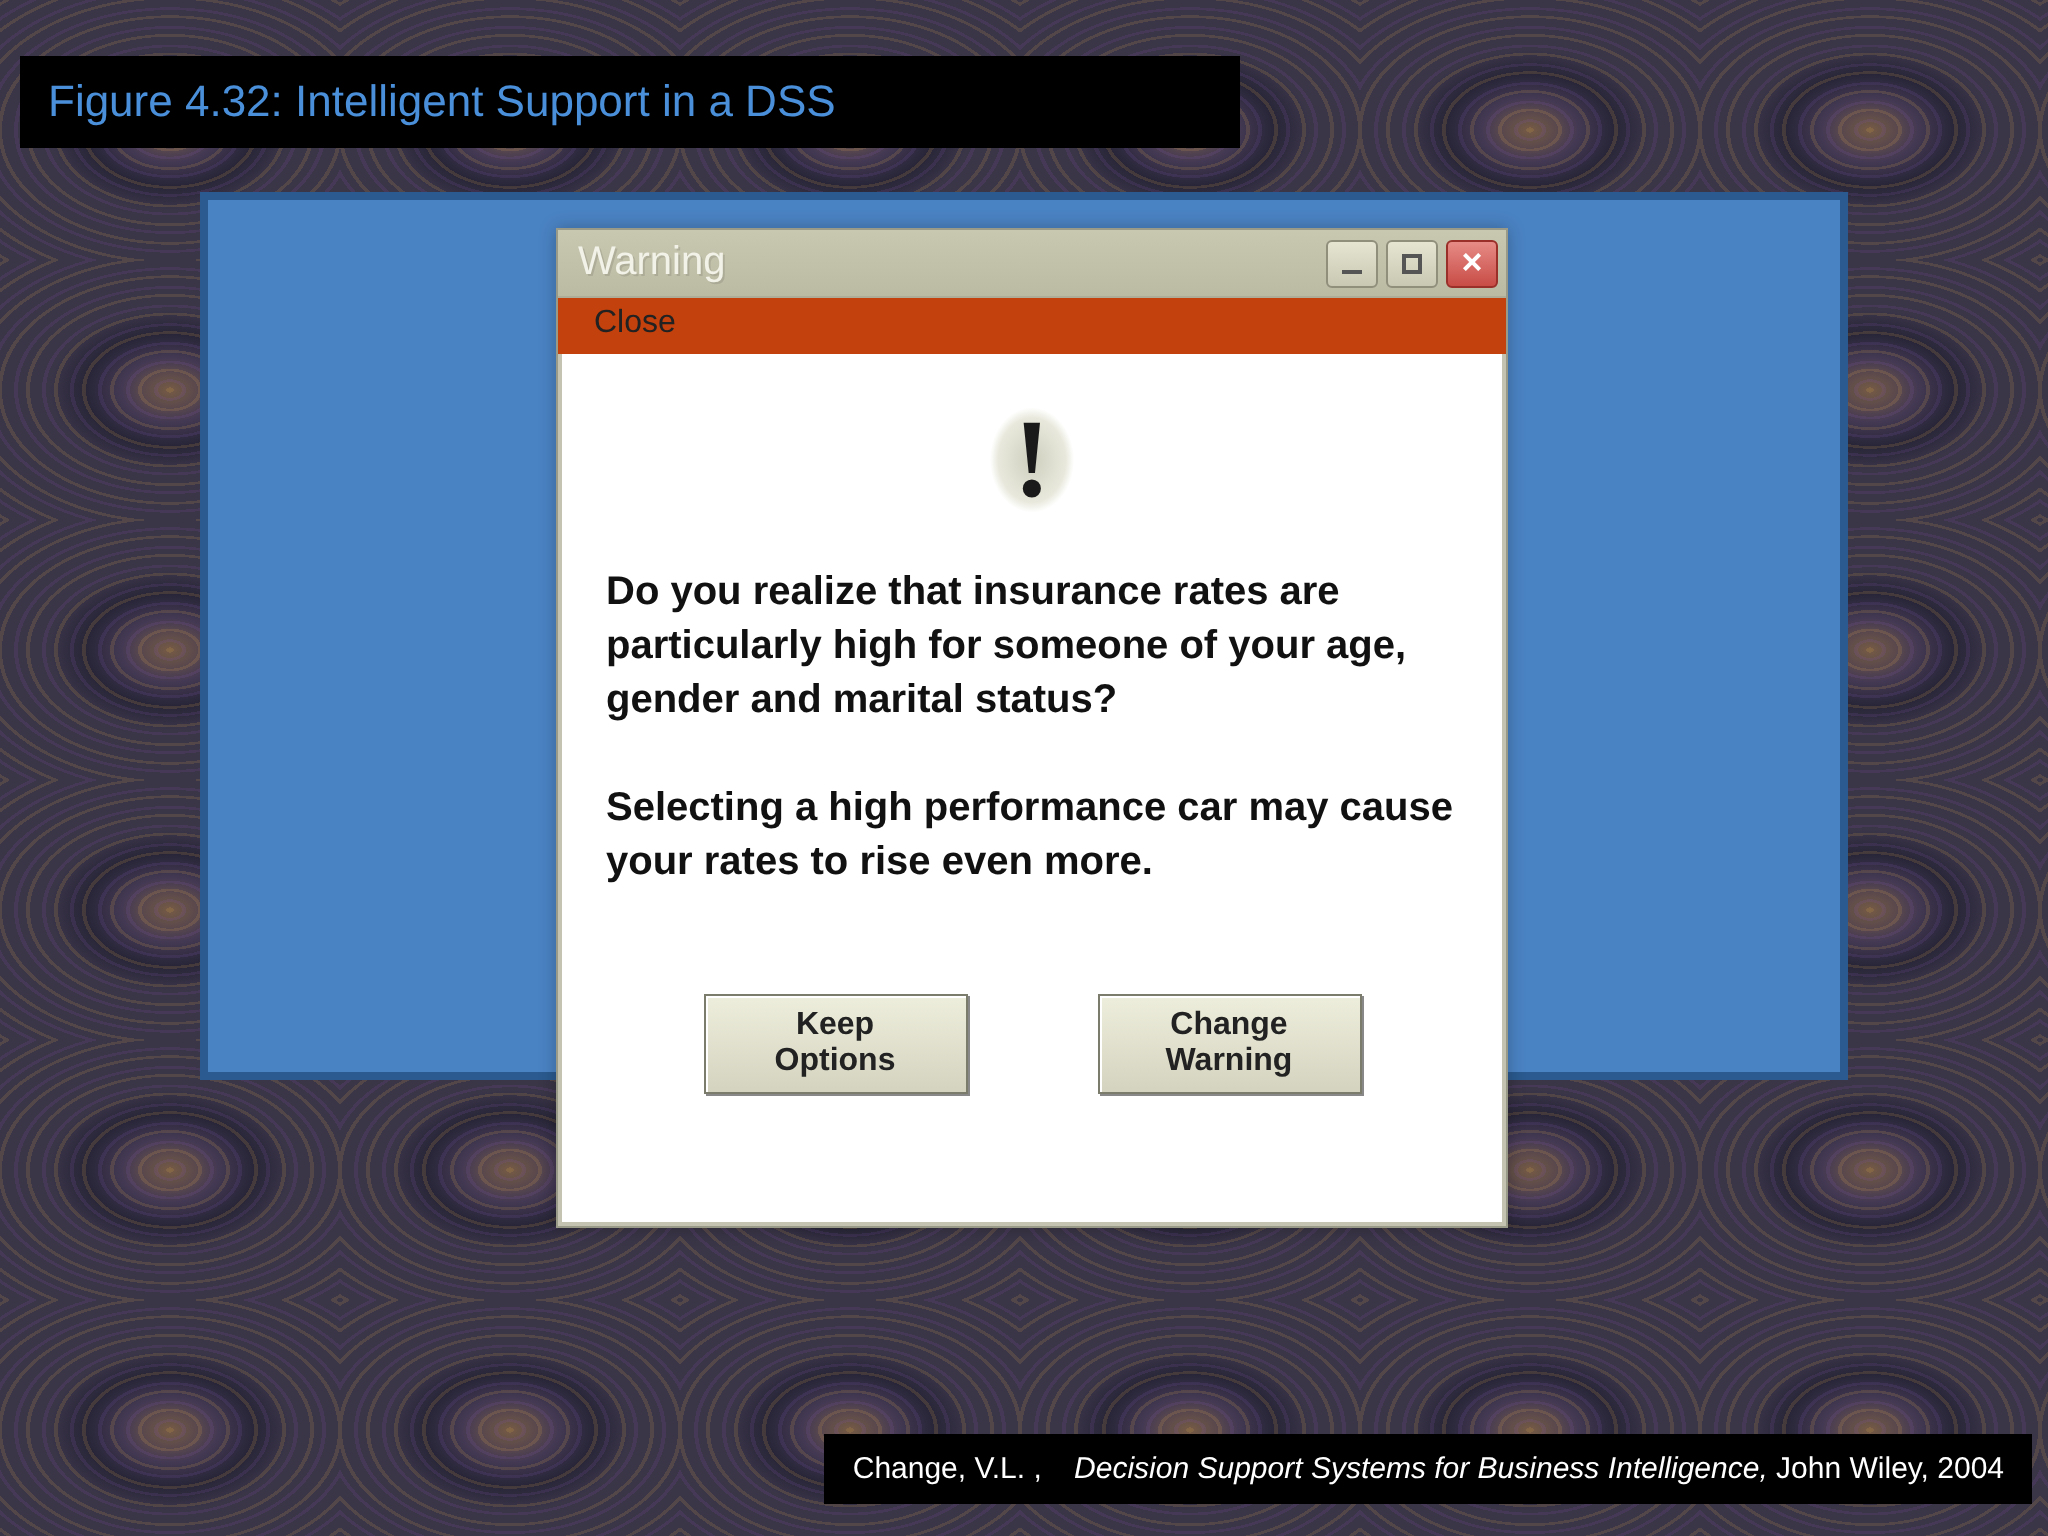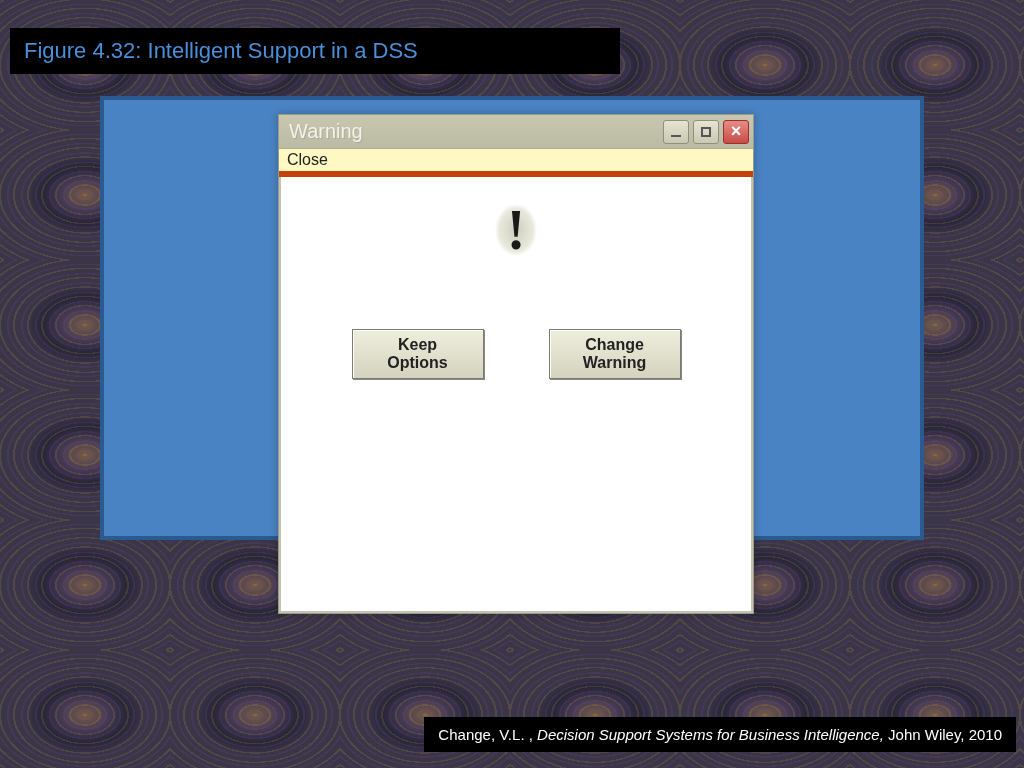--- a/index.html
+++ b/index.html
@@ -80,23 +80,24 @@
     background: linear-gradient(to bottom, #e78b86, #c84c46);
     border: 1px solid #9a2e28;
     color: #fff;
   }
   .wc-min-glyph { width: 10px; height: 2px; background:#555; margin-top:8px; }
   .wc-max-glyph { width: 10px; height: 10px; border: 2px solid #555; }
   .wc-x-glyph { font-size: 18px; font-weight: bold; color:#fff; }
 
   .menubar {
     height: 28px;
-    background: #fef9c3;
-    border-bottom: 6px solid #c2410c;
+    background: #c2410c;
+    border-bottom: 3px solid #c2410c;
     display: flex; align-items: center;
+    padding-left: 10px;
   }
   .menu-item {
     font-size: 16px; color: #222;
     padding: 2px 8px;
   }
 
   .content {
     background: #fff;
     border: 2px solid #c4c3b1;
     border-top: none;
@@ -147,21 +148,21 @@
   }
 
   .citation {
     position: absolute;
     right: 8px; bottom: 16px;
     background: #000;
     color: #fff;
     font-size: 15px;
     padding: 9px 14px;
   }
-  .citation .ital { font-style: italic; }
+  .citation .ital { font-style: italic; margin-left: 12px; }
 </style>
 </head>
 <body>
 
 <div class="bg"></div>
 
 <div class="figure-label">Figure 4.32:  Intelligent Support in a DSS</div>
 
 <div class="slide-frame">
 
@@ -182,26 +183,29 @@
     </div>
 
     <div class="menubar">
       <span class="menu-item">Close</span>
     </div>
 
     <div class="content">
       <div class="exclaim-wrap">
         <span class="exclaim">!</span>
       </div>
+      <div class="msg">Do you realize that insurance rates are particularly high for someone of your age, gender and marital status?
+
+Selecting a high performance car may cause your rates to rise even more.</div>
       <div class="btn-row">
         <div class="dlg-btn">Keep
 Options</div>
         <div class="dlg-btn">Change
 Warning</div>
       </div>
     </div>
   </div>
 
 </div>
 
 <div class="citation">
-  <span>Change, V.L. , </span><span class="ital">Decision Support Systems for Business Intelligence, </span><span>John Wiley, 2010</span>
+  <span>Change, V.L. , </span><span class="ital">Decision Support Systems for Business Intelligence, </span><span>John Wiley, 2004</span>
 </div>
 
 </body></html>

